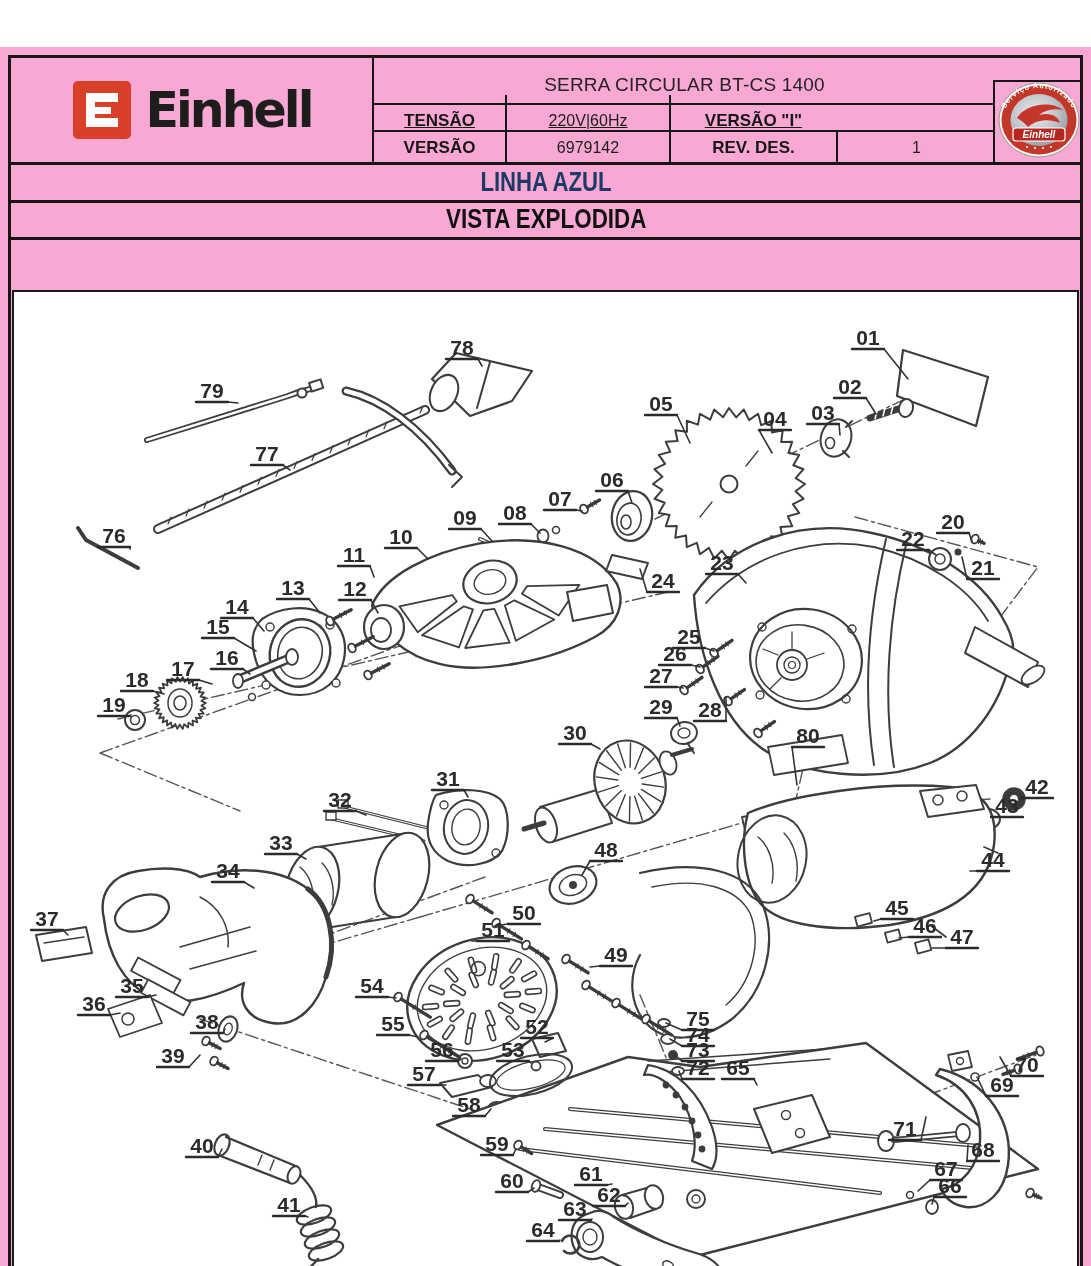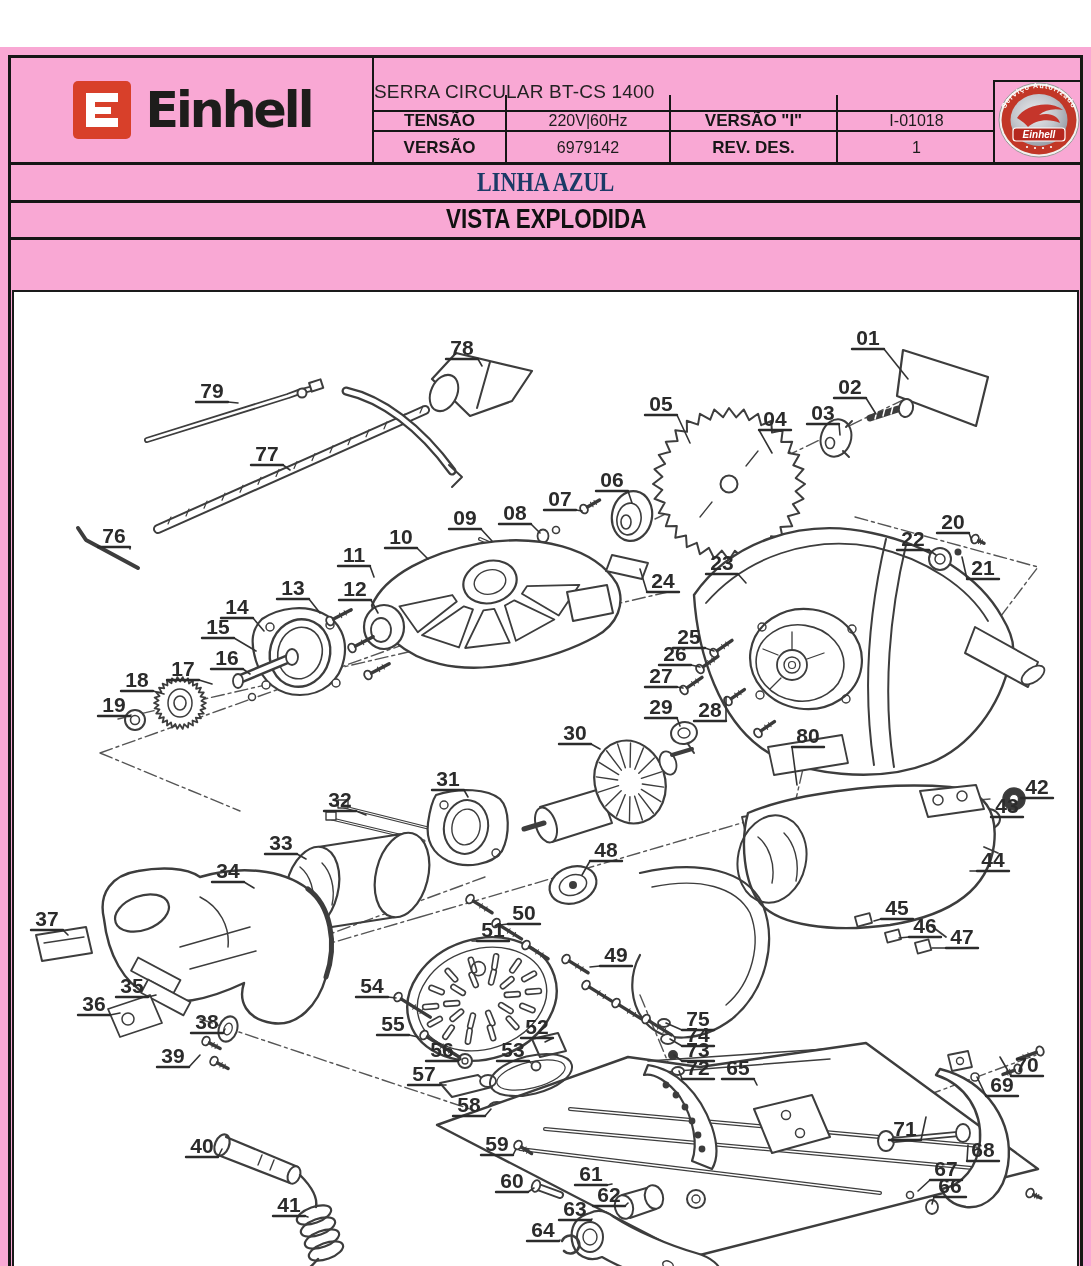--- a/index.html
+++ b/index.html
@@ -7,34 +7,34 @@
         font-family:"Liberation Sans",sans-serif;color:#161616;margin-top:47px;}
   .abs{position:absolute;box-sizing:border-box;}
   #outer-border{left:8px;top:8px;width:1075px;height:1250px;border:3px solid #161616;}
   
   #logo-cell{left:11px;top:11px;width:361px;height:104px;display:flex;align-items:center;justify-content:center;gap:14px;}
   #logo-mark{width:60px;height:60px;flex:0 0 auto;}
   #brand-word{font-weight:800;font-size:49px;letter-spacing:-3px;color:#1d1d1b;
               font-family:"DejaVu Sans",sans-serif;transform:scaleY(1.02);}
   #mid-table{left:372px;top:11px;width:621px;height:104px;border-left:2.5px solid #161616;}
   .trow{position:absolute;left:0;width:621px;display:flex;}
-  #title-row{top:15px;height:37px;border-bottom:2.5px solid #161616;align-items:center;justify-content:flex-start;}
+  #title-row{top:8px;height:37px;border-bottom:2.5px solid #161616;align-items:center;justify-content:center;}
   #page-title{font-size:19px;letter-spacing:.2px;color:#222;}
-  #field-row-1{top:37px;height:51px;}
+  #field-row-1{top:37px;height:51px;text-decoration:underline;}
   #field-row-2{top:72px;height:32px;border-top:2.5px solid #161616;}
   .cell{display:flex;align-items:center;justify-content:center;height:100%;box-sizing:border-box;}
   .c1{width:131px;}.c2{width:164px;border-left:2.5px solid #161616;}
   .c3{width:167px;border-left:2.5px solid #161616;}.c4{width:159px;border-left:2.5px solid #161616;}
   .flabel{font-weight:bold;font-size:17px;}
   .fvalue{font-size:16px;color:#1c1c1c;}
   #badge-cell{left:993px;top:33px;width:88px;height:82px;border-left:2.5px solid #161616;border-top:2.5px solid #161616;}
   #badge-svg{position:absolute;left:-2px;top:-14px;}
   .hline{left:11px;width:1070px;background:#161616;}
   #hline-header{top:115px;height:3px;}
-  #band-linha{left:11px;top:118px;width:1070px;height:35px;display:flex;align-items:center;justify-content:center;font-family:Liberation Serif, serif;}
+  #band-linha{left:11px;top:118px;width:1070px;height:35px;display:flex;align-items:center;justify-content:center;}
   #band-linha span{font-weight:bold;font-size:27px;letter-spacing:0;transform:scaleX(.82);}
   #hline-2{top:153px;height:3px;}
   #band-vista{left:11px;top:156px;width:1070px;height:34px;display:flex;justify-content:center;}
   #band-vista span{font-weight:bold;font-size:28px;color:#111;transform:scaleX(.8);}
   #hline-3{top:190px;height:3px;}
   #diagram-box{left:12px;top:243px;width:1067px;height:1008px;border:2.5px solid #1a1a1a;background:#fff;}
   #diagram-svg{position:absolute;left:0;top:0;}
   svg text.plbl{font-family:"Liberation Sans",sans-serif;font-weight:bold;font-size:21px;fill:#2b2b2b;}
 </style>
 </head>
@@ -55,21 +55,20 @@
   </div>
 
   <div class="abs" id="mid-table">
     <div class="trow" id="title-row">
       <span id="page-title">SERRA CIRCULAR BT-CS 1400</span>
     </div>
     <div class="trow" id="field-row-1">
       <div class="cell c1 flabel">TENSÃO</div>
       <div class="cell c2 fvalue">220V|60Hz</div>
       <div class="cell c3 flabel">VERSÃO "I"</div>
-      <div class="cell c4 fvalue">I-01018</div>
     </div>
     <div class="trow" id="field-row-2">
       <div class="cell c1 flabel">VERSÃO</div>
       <div class="cell c2 fvalue">6979142</div>
       <div class="cell c3 flabel">REV. DES.</div>
       <div class="cell c4 fvalue">1</div>
     </div>
   </div>
 
   <div class="abs" id="badge-cell">

